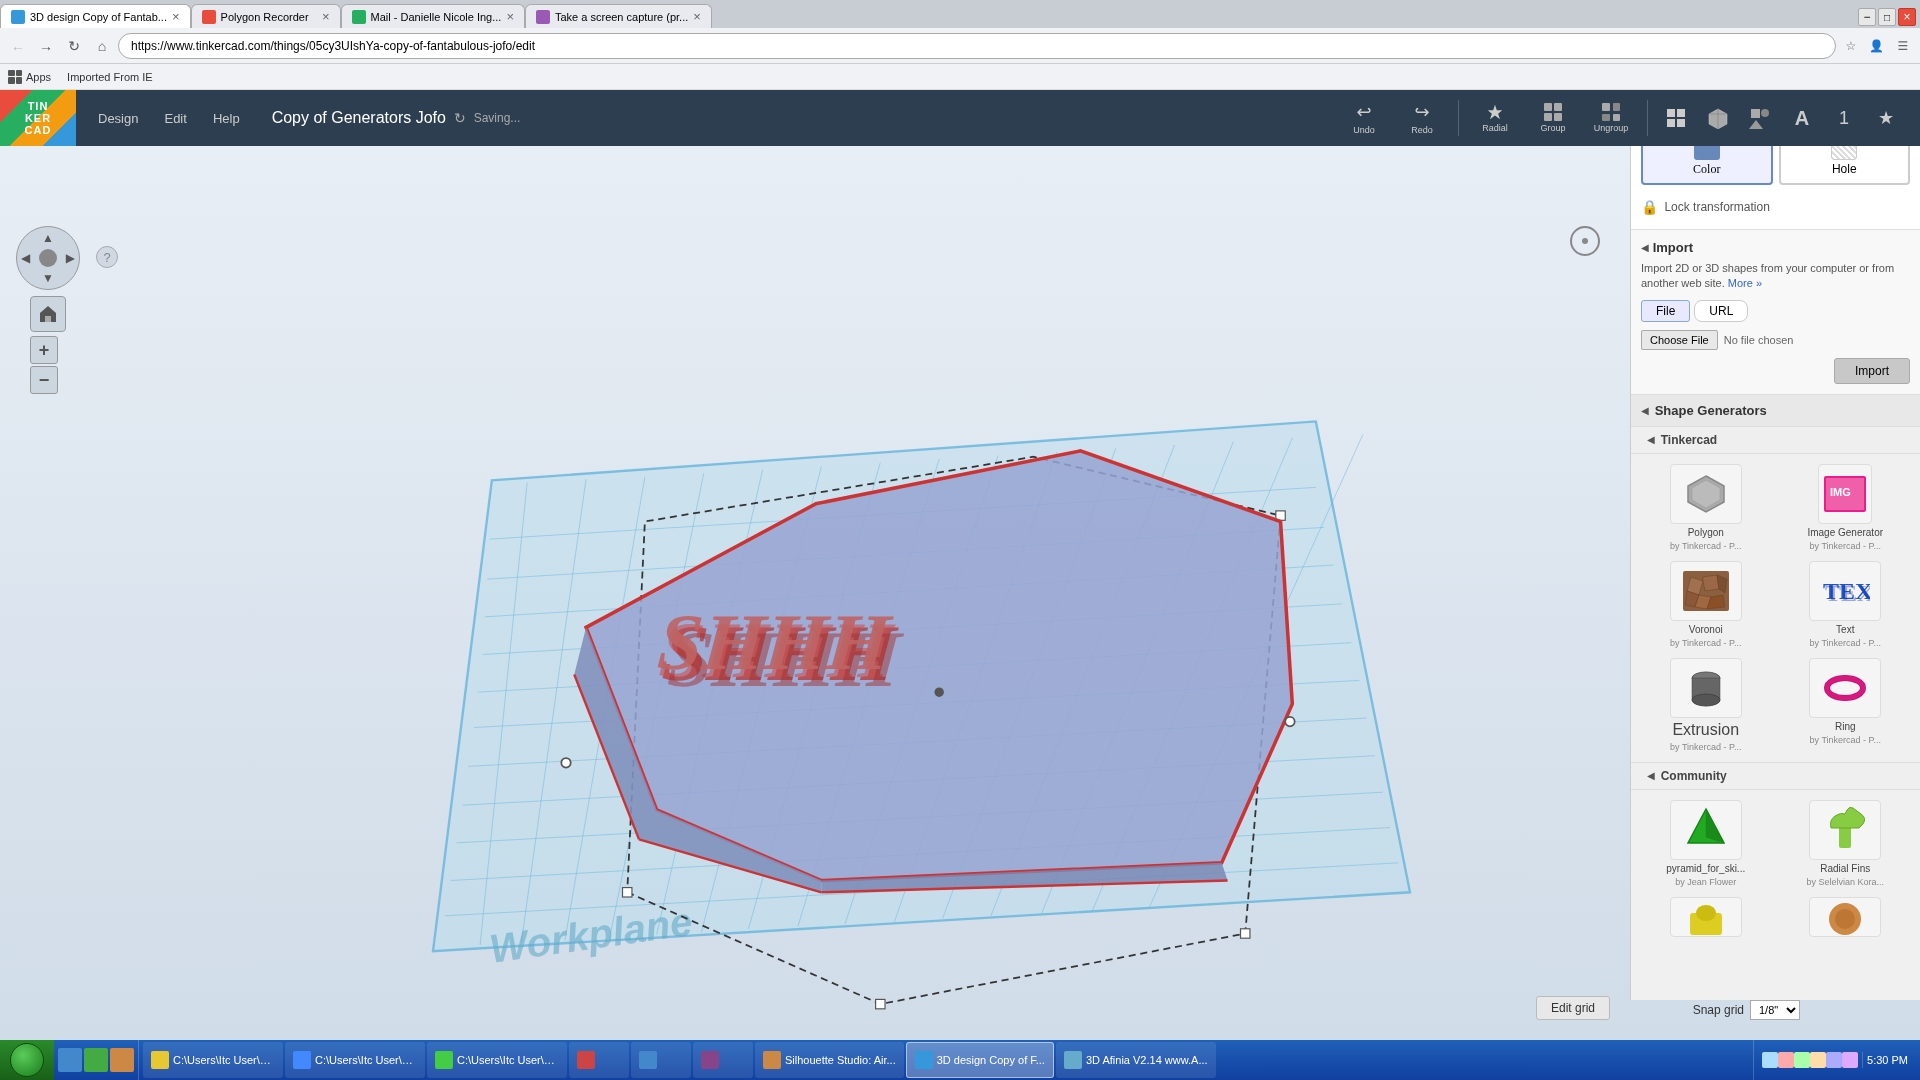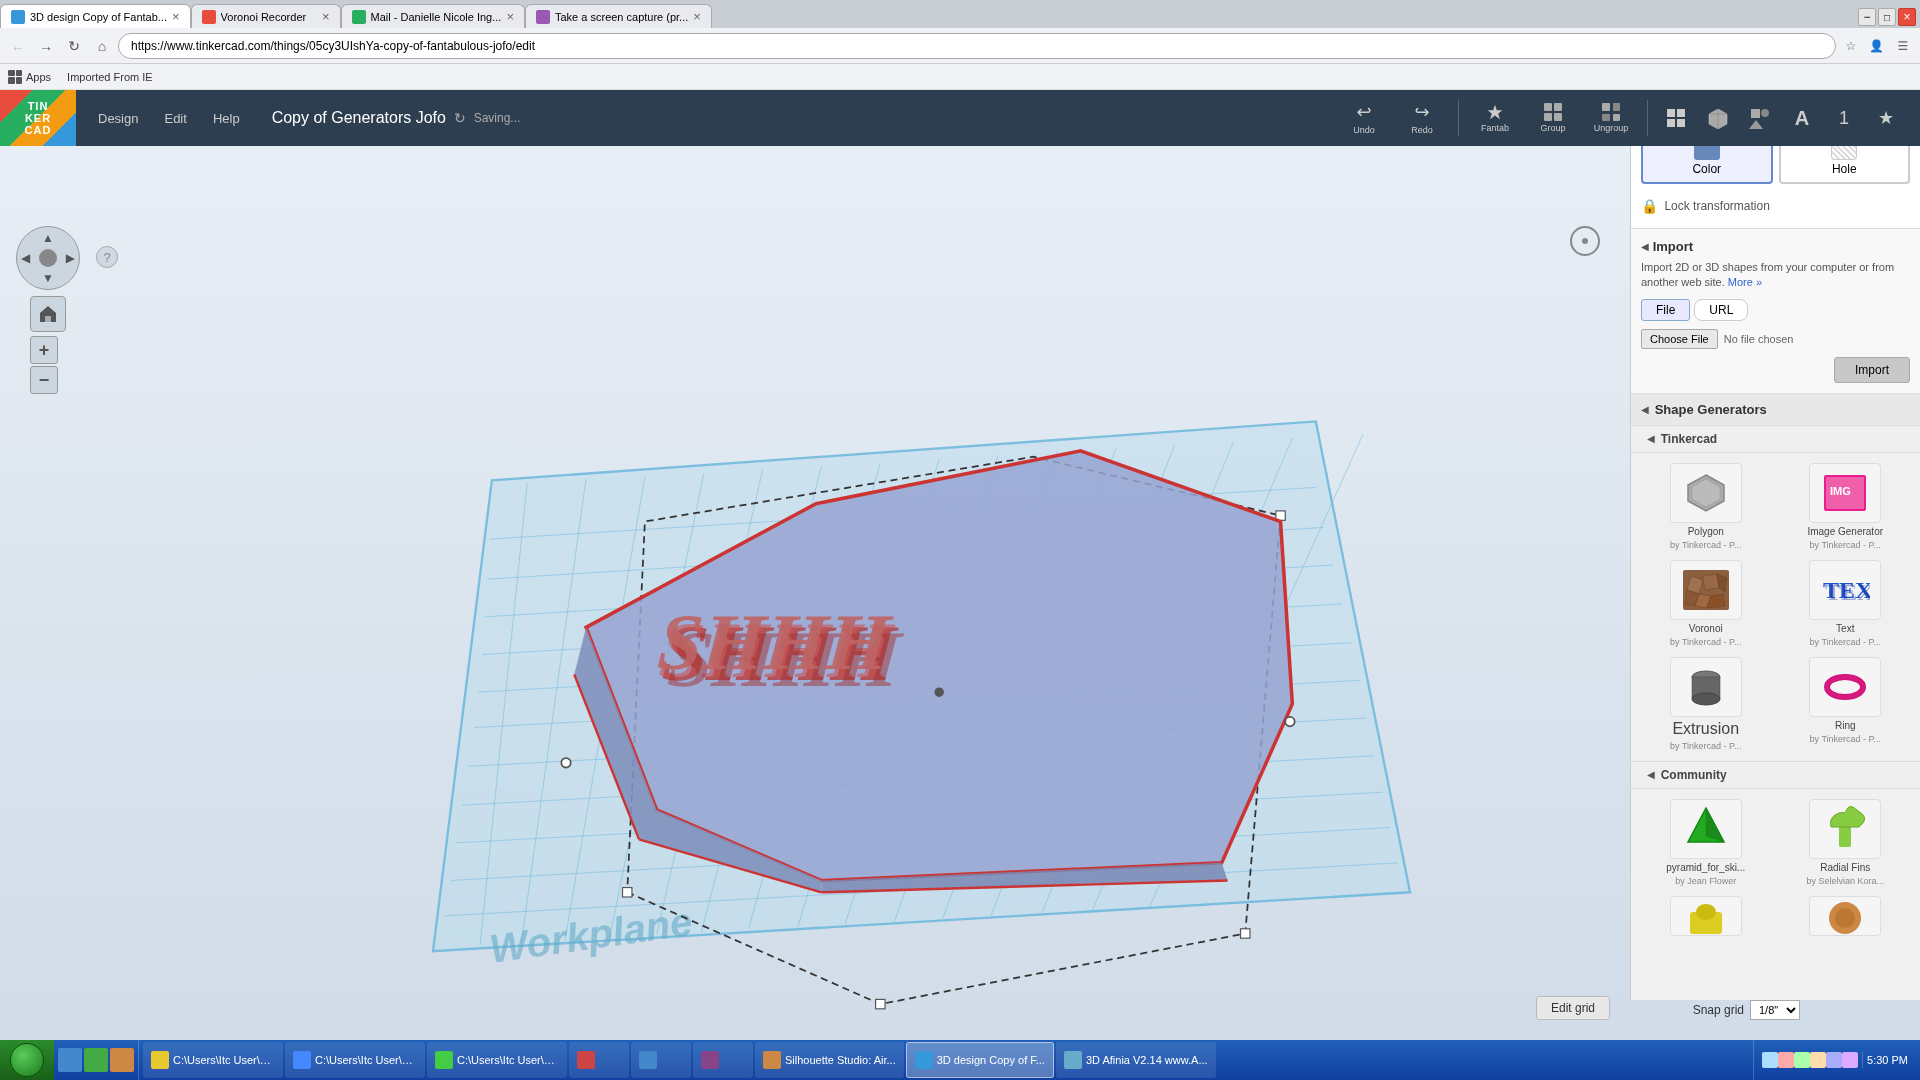--- a/index.html
+++ b/index.html
@@ -54,21 +54,21 @@
 
     
     .right-panel { width: 290px; background: #f0f0f0; border-left: 1px solid #ccc; display: flex; flex-direction: column; overflow-y: auto; }
 
     
     .inspector-section { background: white; border-bottom: 1px solid #ddd; padding: 0; }
     .inspector-header { background: #e8e8e8; padding: 8px 12px; font-size: 13px; font-weight: bold; color: #333; text-align: center; border-bottom: 1px solid #ddd; }
     .inspector-body { padding: 10px; }
     .color-hole-tabs { display: flex; gap: 6px; margin-bottom: 10px; }
     .tab-btn { flex: 1; padding: 6px; border: 2px solid #ccc; border-radius: 4px; cursor: pointer; text-align: center; font-size: 12px; background: white; }
-    .tab-btn.active { border-color: #6688cc; background: #eef0ff; }
+    .tab-btn.active { border-color: #6688cc; background: #eef0ff; font-family: Liberation Serif, serif; }
     .lock-row { display: flex; align-items: center; gap: 6px; font-size: 12px; color: #555; padding: 4px 0; }
     .lock-icon { font-size: 14px; }
     .t-btn { width: 52px; height: 46px; display: flex; flex-direction: column; align-items: center; justify-content: center; cursor: pointer; color: #ccc; font-size: 10px; gap: 2px; border-radius: 4px; }
     .t-btn-icon { font-size: 18px; }
     .t-btn-label { font-size: 9px; }
     .separator { width: 1px; height: 36px; background: rgba(255,255,255,0.2); margin: 0 4px; }
 
     
     .hdr-icons { margin-left: auto; display: flex; align-items: center; gap: 6px; padding-right: 16px; }
     .hdr-icon-btn { width: 36px; height: 36px; display: flex; align-items: center; justify-content: center; cursor: pointer; border-radius: 4px; }
@@ -79,21 +79,21 @@
 <div class="browser-frame">
 
   <div class="tab-bar">
     <div class="tab active">
       <div class="tab-favicon" style="background:#3498db;"></div>
       <span class="tab-title">3D design Copy of Fantab...</span>
       <span class="tab-close">×</span>
     </div>
     <div class="tab">
       <div class="tab-favicon" style="background:#e74c3c;"></div>
-      <span class="tab-title">Voronoi Recorder</span>
+      <span class="tab-title">Polygon Recorder</span>
       <span class="tab-close">×</span>
     </div>
     <div class="tab">
       <div class="tab-favicon" style="background:#27ae60;"></div>
       <span class="tab-title">Mail - Danielle Nicole Ing...</span>
       <span class="tab-close">×</span>
     </div>
     <div class="tab">
       <div class="tab-favicon" style="background:#9b59b6;"></div>
       <span class="tab-title">Take a screen capture (pr...</span>
@@ -163,21 +163,21 @@
           </div>
           <div class="t-btn">
             <div class="t-btn-icon">↪</div>
             <div class="t-btn-label">Redo</div>
           </div>
           <div class="separator"></div>
           <div class="t-btn">
             <svg viewBox="0 0 20 20" fill="#ccc" width="18" height="18">
                 <polygon points="10,2 12,8 18,8 13.5,12 15.5,18 10,14 4.5,18 6.5,12 2,8 8,8"></polygon>
               </svg>
-            <div class="t-btn-label">Fantab</div>
+            <div class="t-btn-label">Radial</div>
           </div>
           <div class="t-btn">
             <div style="display:grid;grid-template-columns:1fr 1fr;gap:2px;width:18px;height:18px;">
               <div style="background:#aaa;border-radius:1px;"></div>
                 <div style="background:#aaa;border-radius:1px;"></div>
               <div style="background:#aaa;border-radius:1px;"></div>
                 <div style="background:#aaa;border-radius:1px;"></div>
             </div>
             <div class="t-btn-label">Group</div>
           </div>
@@ -426,21 +426,21 @@
               <svg width="44" height="44" viewBox="0 0 44 44">
                 <polygon points="22,4 40,14 40,30 22,40 4,30 4,14" fill="#aaa" stroke="#888" stroke-width="1.5"></polygon>
                 <polygon points="22,8 36,16 36,28 22,36 8,28 8,16" fill="#bbb" stroke="#999" stroke-width="0.5"></polygon>
               </svg>
             </div>
             <span style="font-size:10px;color:#444;">Polygon</span>
             <span style="font-size:9px;color:#888;">by Tinkercad - P...</span>
           </div>
 
           <div style="display:flex;flex-direction:column;align-items:center;gap:3px;cursor:pointer;">
-            <div style="width:72px;height:60px;display:flex;align-items:center;justify-content:center;background:#f5f5f5;border-radius:4px;border:1px solid #ddd;">
+            <div style="width:54px;height:60px;display:flex;align-items:center;justify-content:center;background:#f5f5f5;border-radius:4px;border:1px solid #ddd;">
               <svg width="50" height="44" viewBox="0 0 50 44">
                 <rect x="4" y="4" width="42" height="36" rx="2" fill="#e91e8c"></rect>
                 <rect x="6" y="6" width="38" height="32" rx="1" fill="#f060aa"></rect>
                 <text x="10" y="24" fill="white" font-size="11" font-weight="bold">IMG</text>
               </svg>
             </div>
             <span style="font-size:10px;color:#444;">Image Generator</span>
             <span style="font-size:9px;color:#888;">by Tinkercad - P...</span>
           </div>
 

